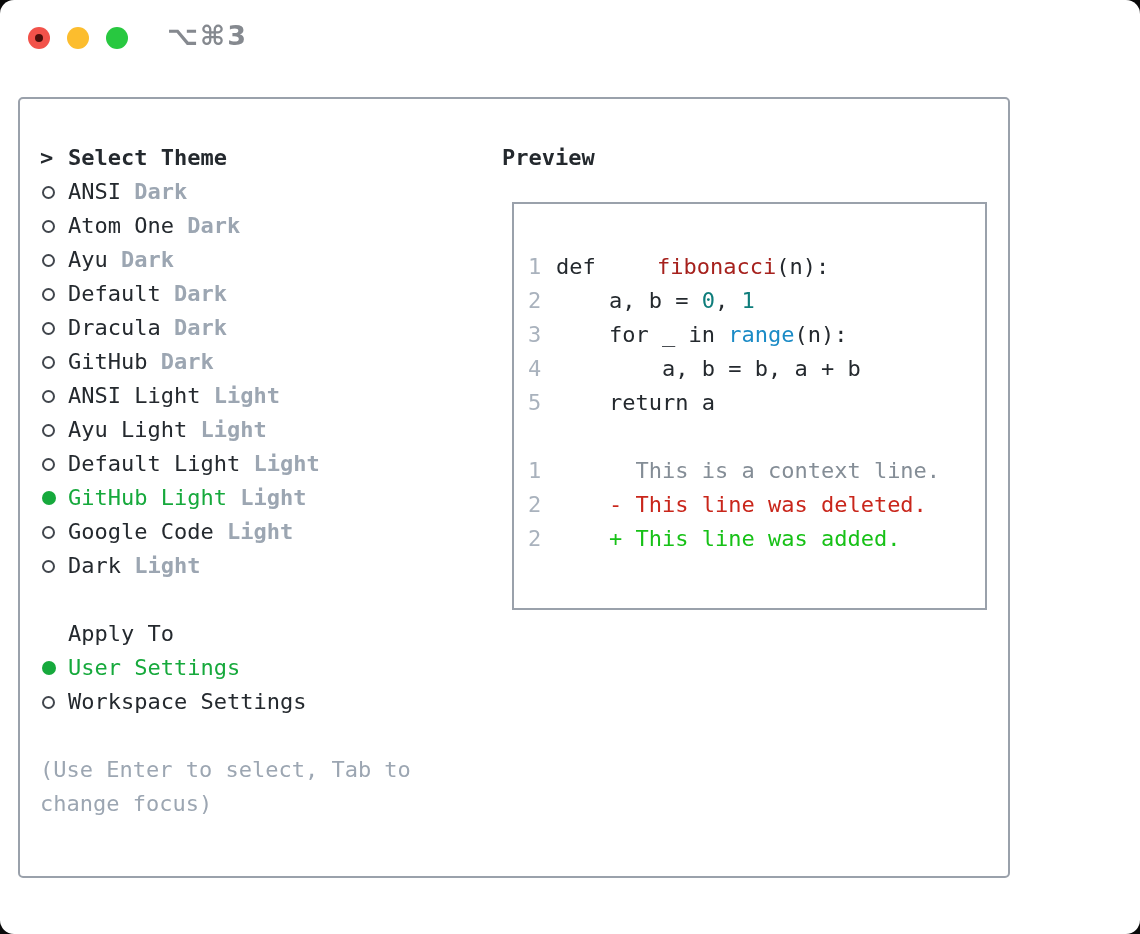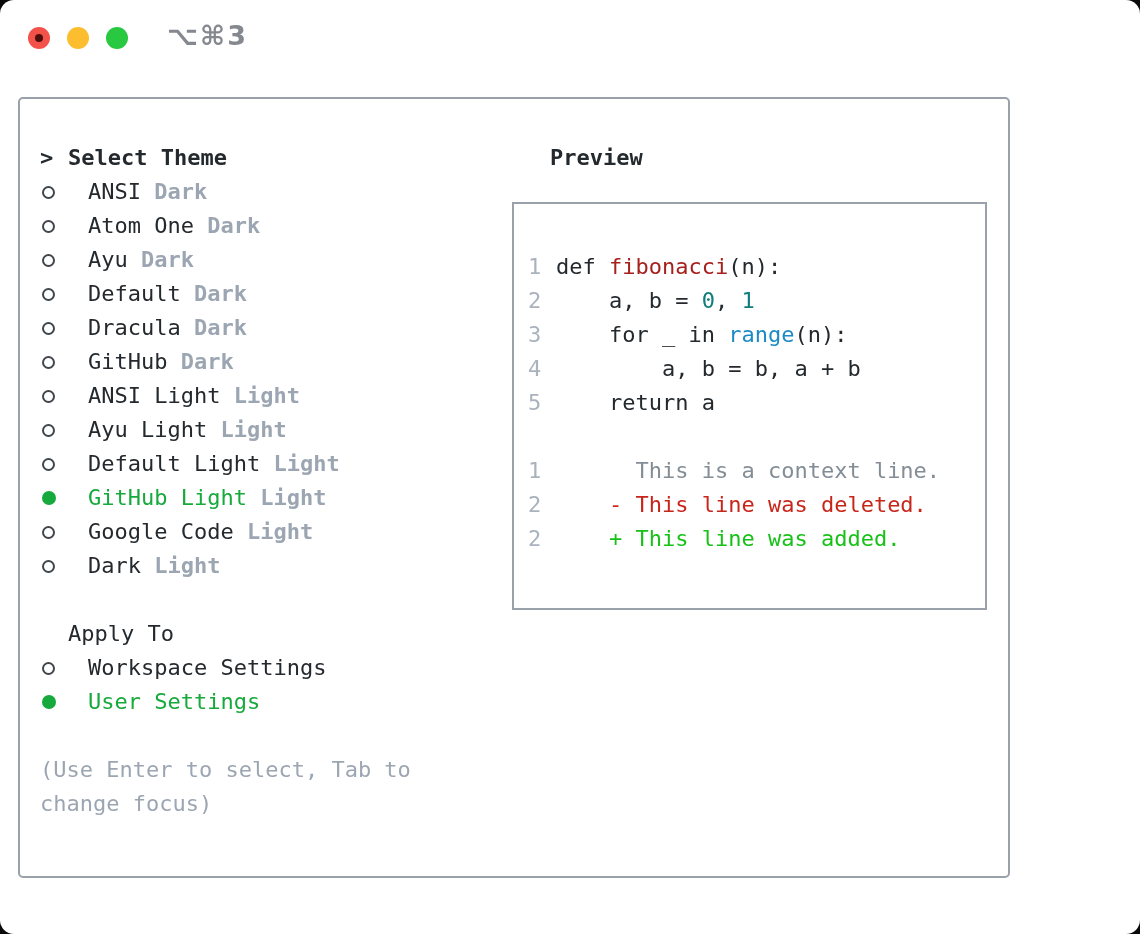--- a/index.html
+++ b/index.html
@@ -23,36 +23,36 @@
     position:absolute;left:18px;top:97px;width:992px;height:781px;
     border:2px solid var(--border-gray);border-radius:5px;box-sizing:border-box;
   }
   .left-pane{position:absolute;left:20px;top:42px;width:440px;font-size:22px;line-height:34px;color:var(--text-primary);}
   .row{display:flex;align-items:center;height:34px;white-space:pre;}
   .row.header{font-weight:bold;}
   .icon-col{width:28px;display:flex;align-items:center;flex:0 0 28px;}
   .pointer{font-weight:bold;}
   .radio{width:13px;height:13px;border:2px solid #41464d;border-radius:50%;box-sizing:border-box;margin-left:2px;}
   .radio.selected{border:none;background:var(--selected-green);width:14px;height:14px;}
-  .label{color:var(--text-primary);margin-left:20px;}
+  .label{color:var(--text-primary);}
   .label.green{color:var(--selected-green);}
   .variant{color:var(--text-muted);font-weight:bold;}
   .spacer{height:34px;}
   .help{white-space:pre-line;color:var(--text-muted);font-size:22px;line-height:34px;}
   
   .right-pane{position:absolute;left:482px;top:42px;width:500px;font-size:22px;line-height:34px;color:var(--text-primary);}
-  .preview-heading{font-weight:bold;height:34px;line-height:34px;margin-left:48px;}
+  .preview-heading{font-weight:bold;height:34px;line-height:34px;}
   .preview-box{
     margin-top:27px;margin-left:10px;width:475px;box-sizing:border-box;
     border:2px solid var(--border-gray);padding:46px 14px 52px 14px;background:#ffffff;
   }
   .crow{display:flex;height:34px;align-items:center;white-space:pre;}
   .ln{flex:0 0 14px;margin-right:14px;color:var(--line-number);}
   .tok-fg{color:var(--text-primary);margin-top:32px;}
-  .tok-func{color:var(--function-red);}
+  .tok-func{color:var(--function-red);margin-left:48px;}
   .tok-num{color:var(--number-teal);}
   .tok-builtin{color:var(--builtin-blue);}
   .tok-ctx{color:var(--context-gray);}
   .tok-del{color:var(--diff-deleted-red);}
   .tok-add{color:var(--diff-added-green);}
 </style>
 </head>
 <body>
 
 <div class="stage">
@@ -87,22 +87,22 @@
           </div>
 
         <div class="spacer"></div>
 
         <div class="row">
           <span class="icon-col"></span>
           <span>Apply To</span>
         </div>
 
         <div id="apply-list">
+            <div class="row option"><span class="icon-col"><span class="radio selected"></span></span><span class="label green">User Settings</span></div>
             <div class="row option"><span class="icon-col"><span class="radio"></span></span><span class="label">Workspace Settings</span></div>
-            <div class="row option"><span class="icon-col"><span class="radio selected"></span></span><span class="label green">User Settings</span></div>
           </div>
 
         <div class="spacer"></div>
 
         <div class="help">(Use Enter to select, Tab to
 change focus)</div>
       </div>
 
       <div class="right-pane">
         <div class="preview-heading">Preview</div>

